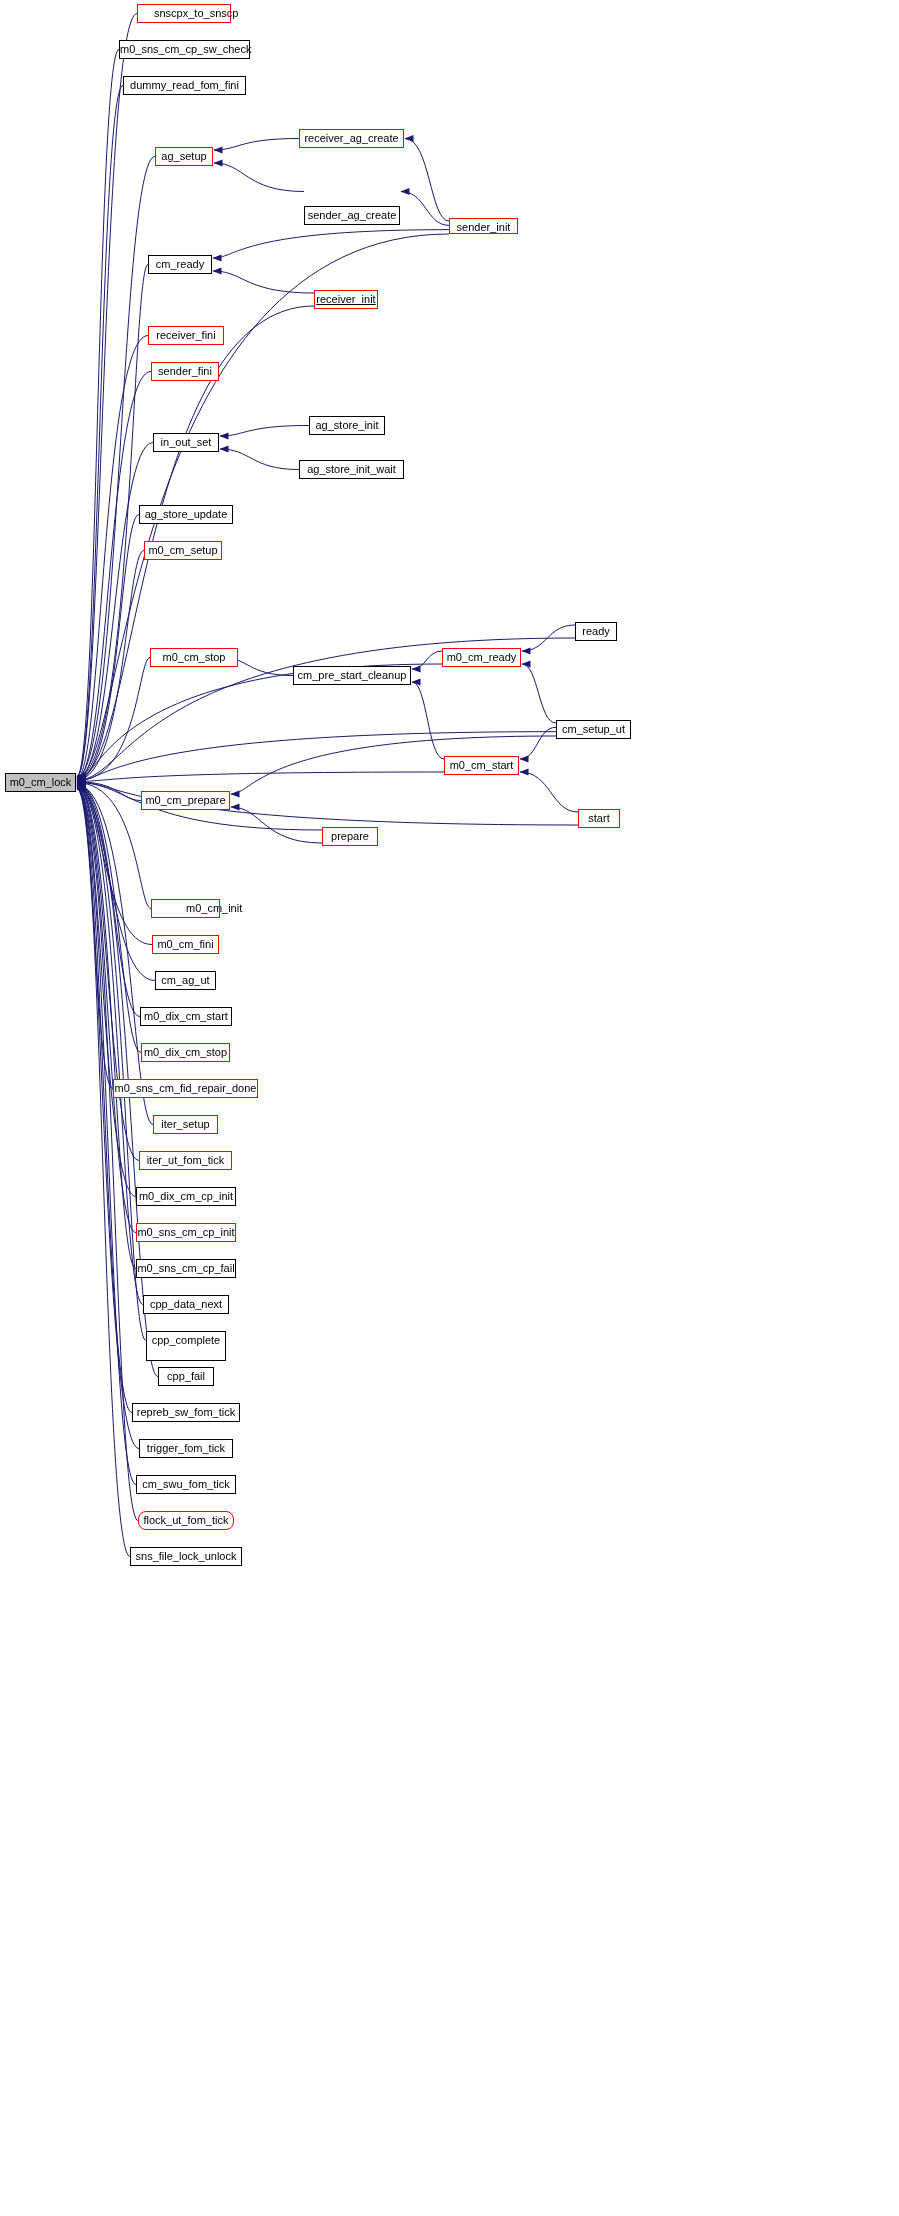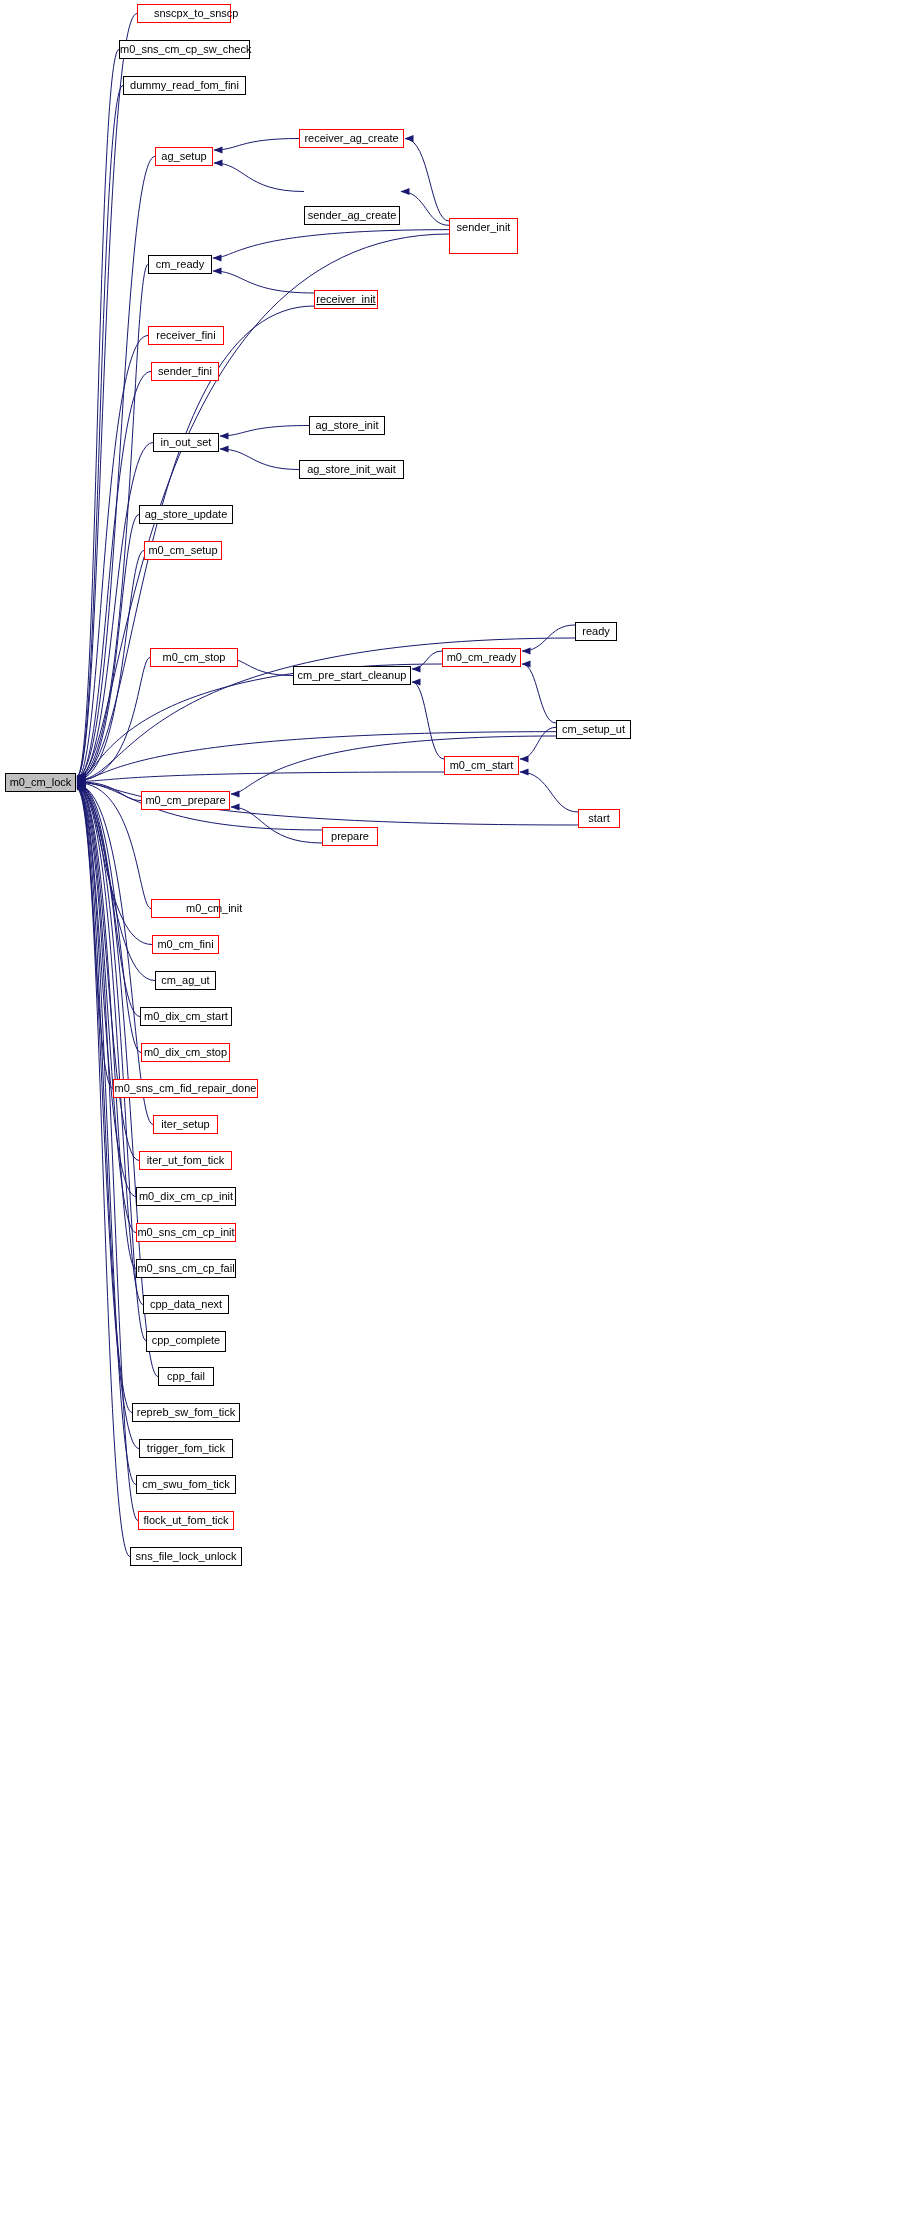--- a/index.html
+++ b/index.html
@@ -97,21 +97,21 @@
       <path class="edge" d="M 322,843 C 262,843 262,807 231,807" marker-end="url(#ah)"></path>
       <path class="edge" d="M 556,736 C 256,736 256,794 231,794" marker-end="url(#ah)"></path>
     </svg>
   <div>
       <div class="node red" title="snscpx_to_snscp" style="left: 137px; top: 4px; width: 94px; height: 19px; padding-left: 16px;">snscpx_to_snscp</div>
       <div class="node black" title="m0_sns_cm_cp_sw_check" style="left: 119px; top: 40px; width: 131px; height: 19px;">m0_sns_cm_cp_sw_check</div>
       <div class="node black" title="dummy_read_fom_fini" style="left: 123px; top: 76px; width: 123px; height: 19px;">dummy_read_fom_fini</div>
       <div class="node red" title="receiver_ag_create" style="left: 299px; top: 129px; width: 105px; height: 19px;">receiver_ag_create</div>
       <div class="node red" title="ag_setup" style="left: 155px; top: 147px; width: 58px; height: 19px;">ag_setup</div>
       <div class="node black" title="sender_ag_create" style="left: 304px; top: 182px; width: 96px; height: 19px; margin-top: 24px;">sender_ag_create</div>
-      <div class="node red" title="sender_init" style="left: 449px; top: 218px; width: 69px; height: 36px;">sender_init</div>
+      <div class="node red" title="sender_init" style="left: 449px; top: 218px; width: 69px; height: 16px;">sender_init</div>
       <div class="node black" title="cm_ready" style="left: 148px; top: 255px; width: 64px; height: 19px;">cm_ready</div>
       <div class="node red" title="receiver_init" style="left: 314px; top: 290px; width: 64px; height: 19px; text-decoration: underline;">receiver_init</div>
       <div class="node red" title="receiver_fini" style="left: 148px; top: 326px; width: 76px; height: 19px;">receiver_fini</div>
       <div class="node red" title="sender_fini" style="left: 151px; top: 362px; width: 68px; height: 19px;">sender_fini</div>
       <div class="node black" title="ag_store_init" style="left: 309px; top: 416px; width: 76px; height: 19px;">ag_store_init</div>
       <div class="node black" title="in_out_set" style="left: 153px; top: 433px; width: 66px; height: 19px;">in_out_set</div>
       <div class="node black" title="ag_store_init_wait" style="left: 299px; top: 460px; width: 105px; height: 19px;">ag_store_init_wait</div>
       <div class="node black" title="ag_store_update" style="left: 139px; top: 505px; width: 94px; height: 19px;">ag_store_update</div>
       <div class="node red" title="m0_cm_setup" style="left: 144px; top: 541px; width: 78px; height: 19px;">m0_cm_setup</div>
       <div class="node black" title="ready" style="left: 575px; top: 622px; width: 42px; height: 19px;">ready</div>
@@ -129,21 +129,21 @@
       <div class="node black" title="cm_ag_ut" style="left: 155px; top: 971px; width: 61px; height: 19px;">cm_ag_ut</div>
       <div class="node black" title="m0_dix_cm_start" style="left: 140px; top: 1007px; width: 92px; height: 19px;">m0_dix_cm_start</div>
       <div class="node red" title="m0_dix_cm_stop" style="left: 141px; top: 1043px; width: 89px; height: 19px;">m0_dix_cm_stop</div>
       <div class="node red" title="m0_sns_cm_fid_repair_done" style="left: 113px; top: 1079px; width: 145px; height: 19px;">m0_sns_cm_fid_repair_done</div>
       <div class="node red" title="iter_setup" style="left: 153px; top: 1115px; width: 65px; height: 19px;">iter_setup</div>
       <div class="node red" title="iter_ut_fom_tick" style="left: 139px; top: 1151px; width: 93px; height: 19px;">iter_ut_fom_tick</div>
       <div class="node black" title="m0_dix_cm_cp_init" style="left: 136px; top: 1187px; width: 100px; height: 19px;">m0_dix_cm_cp_init</div>
       <div class="node red" title="m0_sns_cm_cp_init" style="left: 136px; top: 1223px; width: 100px; height: 19px;">m0_sns_cm_cp_init</div>
       <div class="node black" title="m0_sns_cm_cp_fail" style="left: 136px; top: 1259px; width: 100px; height: 19px;">m0_sns_cm_cp_fail</div>
       <div class="node black" title="cpp_data_next" style="left: 143px; top: 1295px; width: 86px; height: 19px;">cpp_data_next</div>
-      <div class="node black" title="cpp_complete" style="left: 146px; top: 1331px; width: 80px; height: 21px;">cpp_complete</div>
+      <div class="node black" title="cpp_complete" style="left: 146px; top: 1331px; width: 80px; height: 30px;">cpp_complete</div>
       <div class="node black" title="cpp_fail" style="left: 158px; top: 1367px; width: 56px; height: 19px;">cpp_fail</div>
       <div class="node black" title="repreb_sw_fom_tick" style="left: 132px; top: 1403px; width: 108px; height: 19px;">repreb_sw_fom_tick</div>
       <div class="node black" title="trigger_fom_tick" style="left: 139px; top: 1439px; width: 94px; height: 19px;">trigger_fom_tick</div>
       <div class="node black" title="cm_swu_fom_tick" style="left: 136px; top: 1475px; width: 100px; height: 19px;">cm_swu_fom_tick</div>
-      <div class="node red" title="flock_ut_fom_tick" style="left: 138px; top: 1511px; width: 96px; height: 19px;">flock_ut_fom_tick</div>
+      <div class="node red" title="flock_ut_fom_tick" style="left: 138px; top: 1511px; width: 96px; height: 19px; border-radius: 8px;">flock_ut_fom_tick</div>
       <div class="node black" title="sns_file_lock_unlock" style="left: 130px; top: 1547px; width: 112px; height: 19px;">sns_file_lock_unlock</div>
     </div>
 </div>
 
 </body></html>

